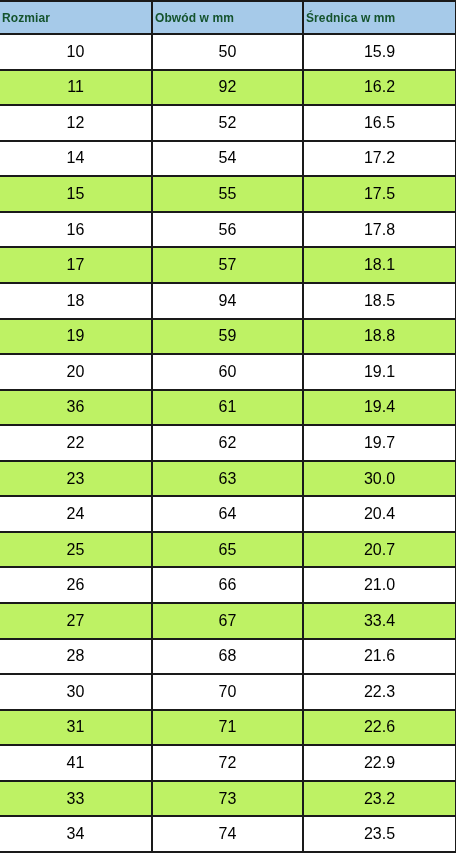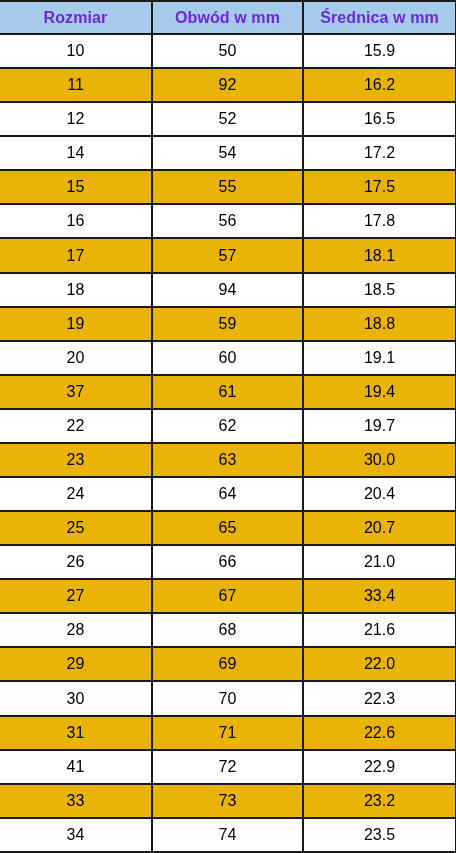--- a/index.html
+++ b/index.html
@@ -19,24 +19,24 @@
     border-collapse: collapse;
     table-layout: fixed;
     background: #ffffff;
   }
   #ring-size-table col.c1 { width: 152px; }
   #ring-size-table col.c2 { width: 151px; }
   #ring-size-table col.c3 { width: 153px; }
 
   #ring-size-table thead th {
     background: #a6cae9;
-    color: #6d28d9;
-    font-size: 16px;
+    color: #14532d;
+    font-size: 12px;
     font-weight: bold;
-    text-align: center;
+    text-align: left;
     vertical-align: middle;
     height: 31px;
     padding: 0 2px;
     border-top: 2px solid #1a1a1a;
     border-bottom: 2px solid #1a1a1a;
     border-right: 2px solid #1a1a1a;
     white-space: nowrap;
     letter-spacing: 0.1px;
   }
   #ring-size-table thead th.first {
@@ -57,21 +57,21 @@
     border-right: 2px solid #1a1a1a;
     padding: 0 2px;
     white-space: nowrap;
     background: #ffffff;
   }
   #ring-size-table tbody td.col-size {
     font-weight: normal;
     border-left: none;
   }
   #ring-size-table tbody tr.shaded td {
-    background: #eab308;
+    background: #bef264;
   }
   #ring-size-table tbody tr:last-child td {
     border-bottom: 2px solid #1a1a1a;
   }
 </style>
 </head>
 <body>
 
 <table id="ring-size-table">
   <colgroup>
@@ -131,21 +131,21 @@
         <td class="col-size">19</td>
         <td class="col-circumference">59</td>
         <td class="col-diameter">18.8</td>
       </tr>
       <tr>
         <td class="col-size">20</td>
         <td class="col-circumference">60</td>
         <td class="col-diameter">19.1</td>
       </tr>
       <tr class="shaded">
-        <td class="col-size">37</td>
+        <td class="col-size">36</td>
         <td class="col-circumference">61</td>
         <td class="col-diameter">19.4</td>
       </tr>
       <tr>
         <td class="col-size">22</td>
         <td class="col-circumference">62</td>
         <td class="col-diameter">19.7</td>
       </tr>
       <tr class="shaded">
         <td class="col-size">23</td>
@@ -170,25 +170,20 @@
       <tr class="shaded">
         <td class="col-size">27</td>
         <td class="col-circumference">67</td>
         <td class="col-diameter">33.4</td>
       </tr>
       <tr>
         <td class="col-size">28</td>
         <td class="col-circumference">68</td>
         <td class="col-diameter">21.6</td>
       </tr>
-      <tr class="shaded">
-        <td class="col-size">29</td>
-        <td class="col-circumference">69</td>
-        <td class="col-diameter">22.0</td>
-      </tr>
       <tr>
         <td class="col-size">30</td>
         <td class="col-circumference">70</td>
         <td class="col-diameter">22.3</td>
       </tr>
       <tr class="shaded">
         <td class="col-size">31</td>
         <td class="col-circumference">71</td>
         <td class="col-diameter">22.6</td>
       </tr>

